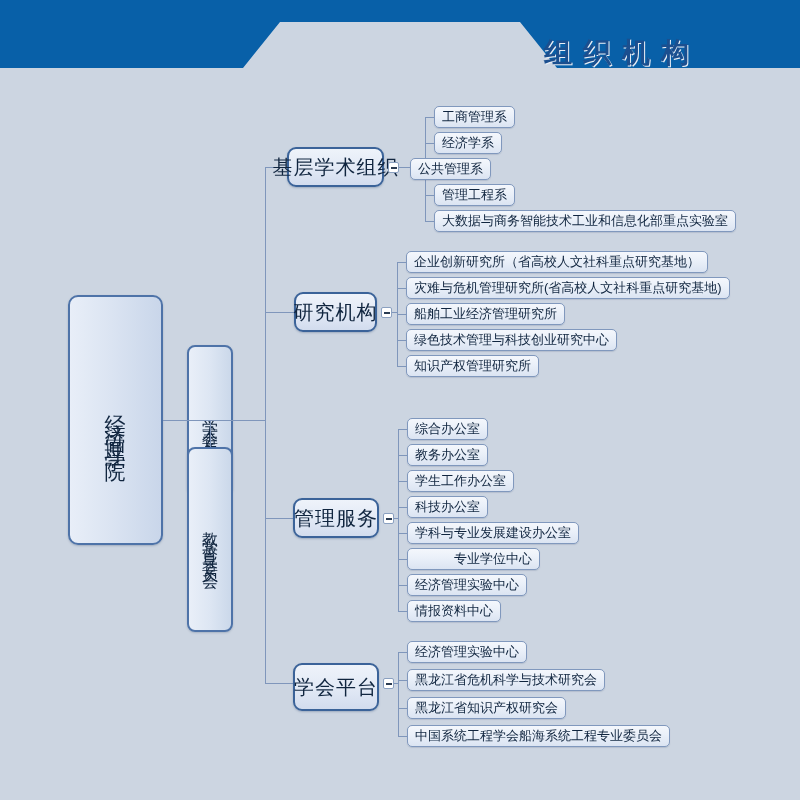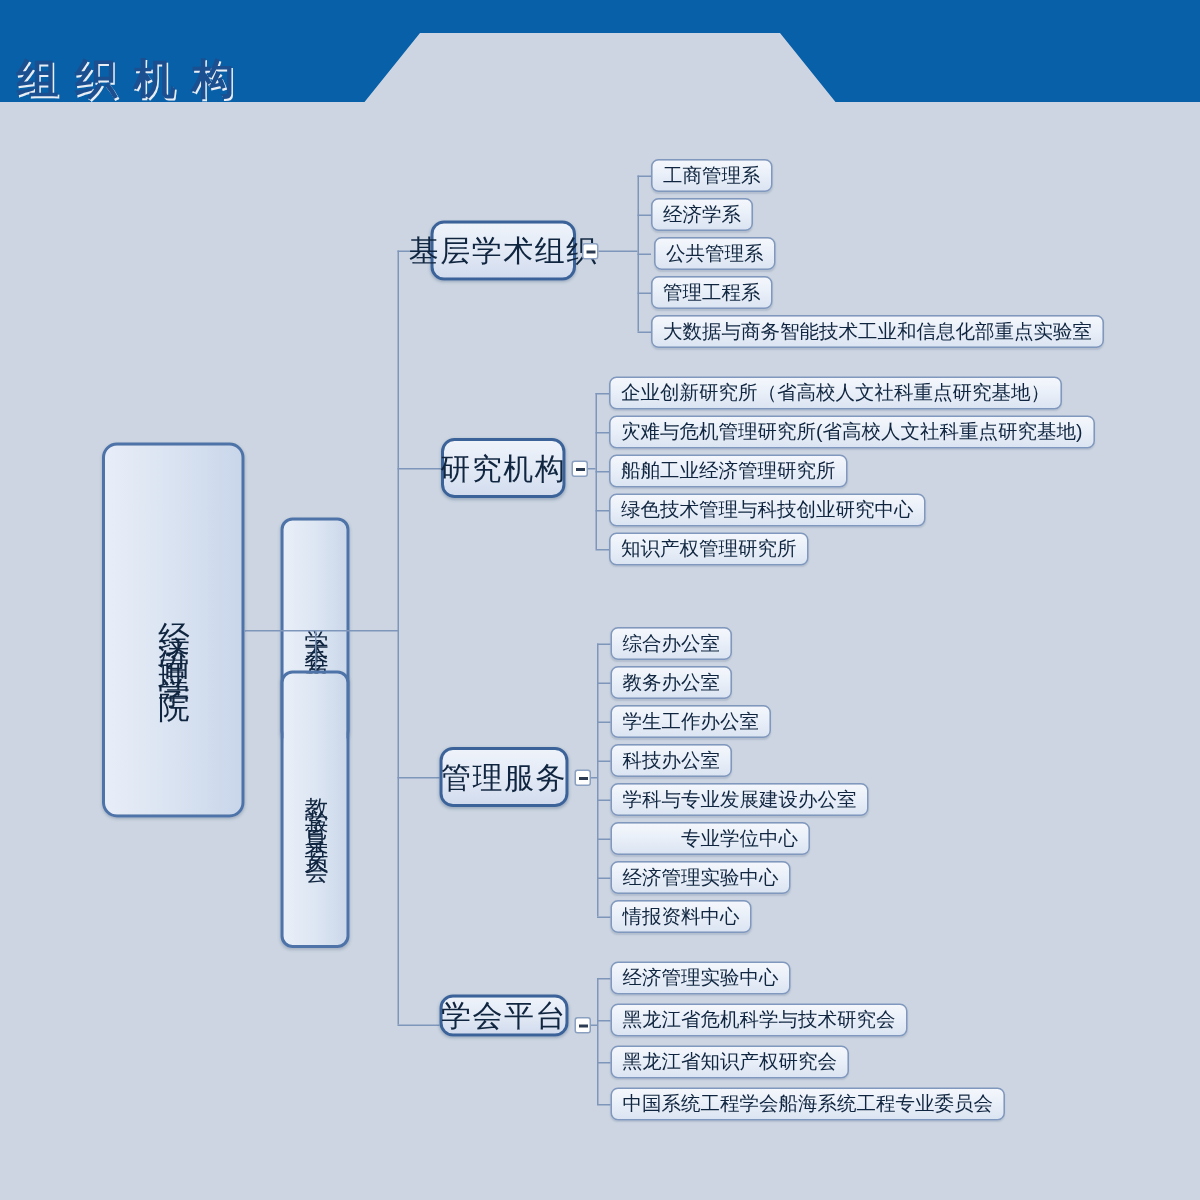--- a/index.html
+++ b/index.html
@@ -15,21 +15,21 @@
     position:absolute;left:0;top:0;width:800px;height:90px;
   }
   #header .band{
     position:absolute;left:0;top:0;width:800px;height:68px;
     background:#0860a8;
     -webkit-clip-path:polygon(0 0,800px 0,800px 68px,557px 68px,520px 22px,280px 22px,243px 68px,0 68px);
     clip-path:polygon(0 0,800px 0,800px 68px,557px 68px,520px 22px,280px 22px,243px 68px,0 68px);
   }
   #header .title{
     position:absolute;left:0;top:34px;width:700px;
-    text-align:left;
+    text-align:right;
     font-size:28px;font-weight:bold;
     letter-spacing:11px;
     text-indent:11px;
     color:#1b4f8f;
     text-shadow:1px 1px 0 #e9eef5;
     white-space:nowrap;
   }
   
   #chart{position:absolute;left:0;top:90px;width:800px;height:710px;}
 
@@ -144,21 +144,21 @@
     <div class="ln" style="left: 425px; top: 27px; width: 1px; height: 104px;"></div>
     <div class="ln" style="left: 425px; top: 27px; width: 9px; height: 1px;"></div>
     <div class="leaf" style="left: 434px; top: 16px;">
       <span>工商管理系</span>
     </div>
     <div class="ln" style="left: 425px; top: 53px; width: 9px; height: 1px;"></div>
     <div class="leaf" style="left: 434px; top: 42px;">
       <span>经济学系</span>
     </div>
     <div class="ln" style="left: 425px; top: 79px; width: 9px; height: 1px;"></div>
-    <div class="leaf" style="left: 436px; top: 68px; font-family: Liberation Serif, serif;">
+    <div class="leaf" style="left: 410px; top: 68px; font-family: Liberation Serif, serif;">
       <span>公共管理系</span>
     </div>
     <div class="ln" style="left: 425px; top: 105px; width: 9px; height: 1px;"></div>
     <div class="leaf" style="left: 434px; top: 94px;">
       <span>管理工程系</span>
     </div>
     <div class="ln" style="left: 425px; top: 131px; width: 9px; height: 1px;"></div>
     <div class="leaf" style="left: 434px; top: 120px;">
       <span>大数据与商务智能技术工业和信息化部重点实验室</span>
     </div>
@@ -226,21 +226,21 @@
     </div>
     <div class="ln" style="left: 398px; top: 495px; width: 9px; height: 1px;"></div>
     <div class="leaf" style="left: 407px; top: 484px;">
       <span>经济管理实验中心</span>
     </div>
     <div class="ln" style="left: 398px; top: 521px; width: 9px; height: 1px;"></div>
     <div class="leaf" style="left: 407px; top: 510px;">
       <span>情报资料中心</span>
     </div>
     <div class="ln" style="left: 265px; top: 593px; width: 28px; height: 1px;"></div>
-    <div class="branch-node" style="left: 293px; top: 573px; width: 86px; height: 28px;">
+    <div class="branch-node" style="left: 293px; top: 573px; width: 86px; height: 48px;">
       <span>学会平台</span>
     </div>
     <div class="toggle" style="left: 383px; top: 588px;">
       <i></i>
     </div>
     <div class="ln" style="left: 394px; top: 593px; width: 4px; height: 1px;"></div>
     <div class="ln" style="left: 398px; top: 562px; width: 1px; height: 84px;"></div>
     <div class="ln" style="left: 398px; top: 562px; width: 9px; height: 1px;"></div>
     <div class="leaf" style="left: 407px; top: 551px;">
       <span>经济管理实验中心</span>

